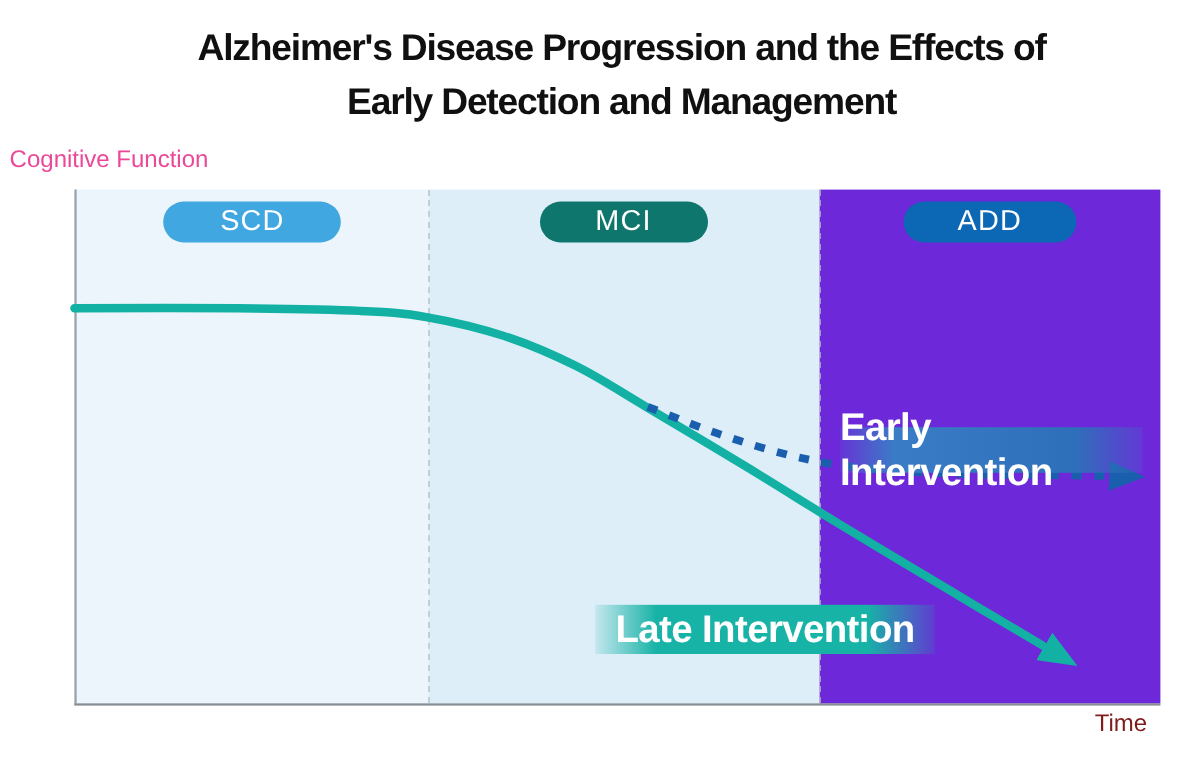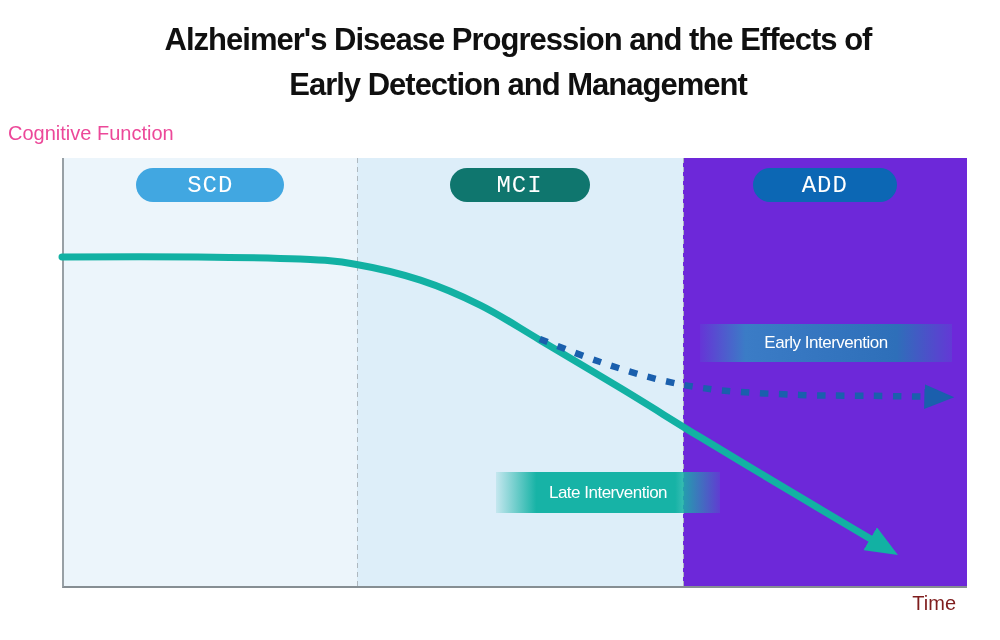--- a/index.html
+++ b/index.html
@@ -24,37 +24,37 @@
   .region-2 { left: 32.4%;  width: 36.1%; background: #ddeef9; }
   .region-3 { left: 68.5%;  width: 31.5%; background: #6d28d9; }
   .divider { position: absolute; top: 0; height: 100%; width: 1px;
     background: repeating-linear-gradient(to bottom, #aeb8bf 0 5px, transparent 5px 9px); }
   .divider-1 { left: 32.4%; }
   .divider-2 { left: 68.5%; }
 
   
   .badge { position: absolute; top: 10px; left: 50%; transform: translateX(-50%);
     height: 34px; border-radius: 17px; color: #ffffff; font-size: 24px; letter-spacing: 1px;
-    display: flex; align-items: center; justify-content: center; font-family: Liberation Mono, monospace; }
+    display: flex; align-items: center; justify-content: center; }
   .badge-scd { width: 148px; background: #41a7e1; }
   .badge-mci { width: 140px; background: #0f766e; }
   .badge-add { width: 144px; background: #0c67b4; }
 
   
   svg.lines { position: absolute; left: 0; top: 0; width: 1000px; height: 640px;
     pointer-events: none; }
   .line-late  { fill: none; stroke: #12b1a3; stroke-width: 7; stroke-linecap: round; }
   .line-early { fill: none; stroke: #1a5fad; stroke-width: 6.5; stroke-dasharray: 8.5 10.5; }
 
   
-  .anno { position: absolute; color: #ffffff; font-weight: normal; font-size: 17px;
-    letter-spacing: -0.5px; display: flex; align-items: center; justify-content: center; }
+  .anno { position: absolute; color: #ffffff; font-weight: bold; font-size: 32px;
+    letter-spacing: -0.5px; display: flex; align-items: center; justify-content: center; margin-top: 32px; }
   .anno-early { left: 700px; top: 324px; width: 252px; height: 38px;
     background: linear-gradient(90deg, rgba(59,124,198,0.15) 0%, #3b7cc6 18%, #2e6fb9 78%, rgba(59,124,198,0.2) 100%); }
-  .anno-late { left: 496px; top: 472px; width: 224px; height: 41px;
+  .anno-late { left: 496px; top: 472px; width: 283px; height: 41px;
     background: linear-gradient(90deg, rgba(23,179,166,0.12) 0%, #17b3a6 18%, #17b3a6 80%, rgba(23,179,166,0.15) 100%); }
 </style>
 </head>
 <body>
 
 <div id="canvas">
 
   <div class="title">
     <span>Alzheimer's Disease Progression and the Effects of</span>
     <span>Early Detection and Management</span>

